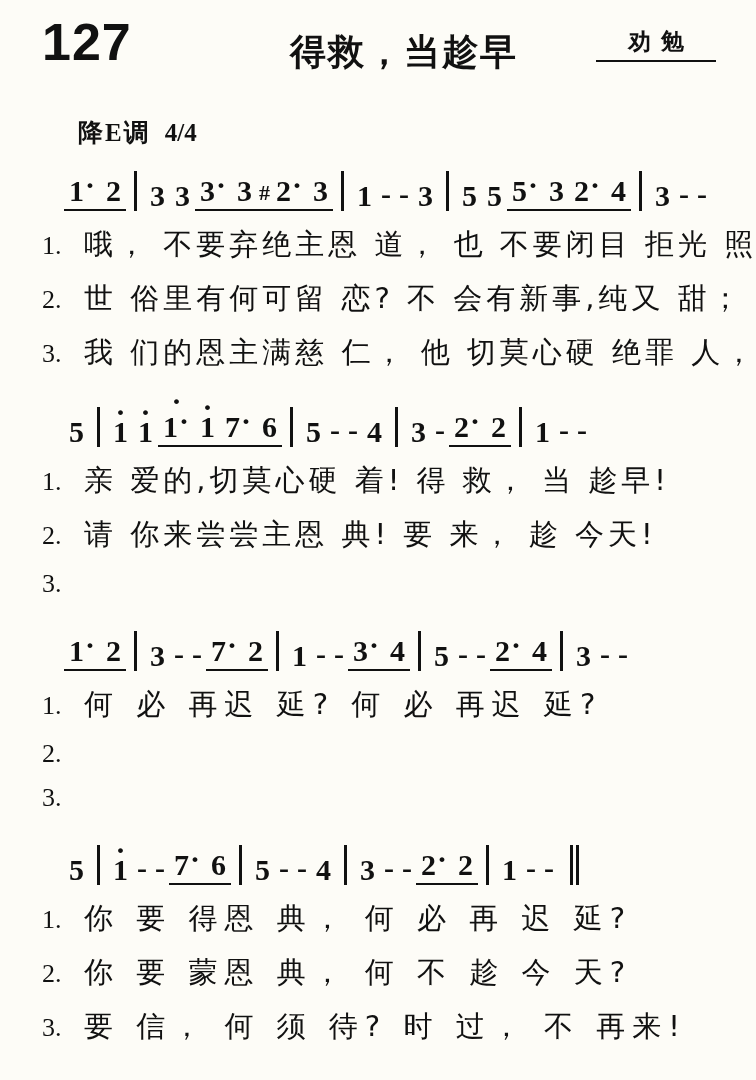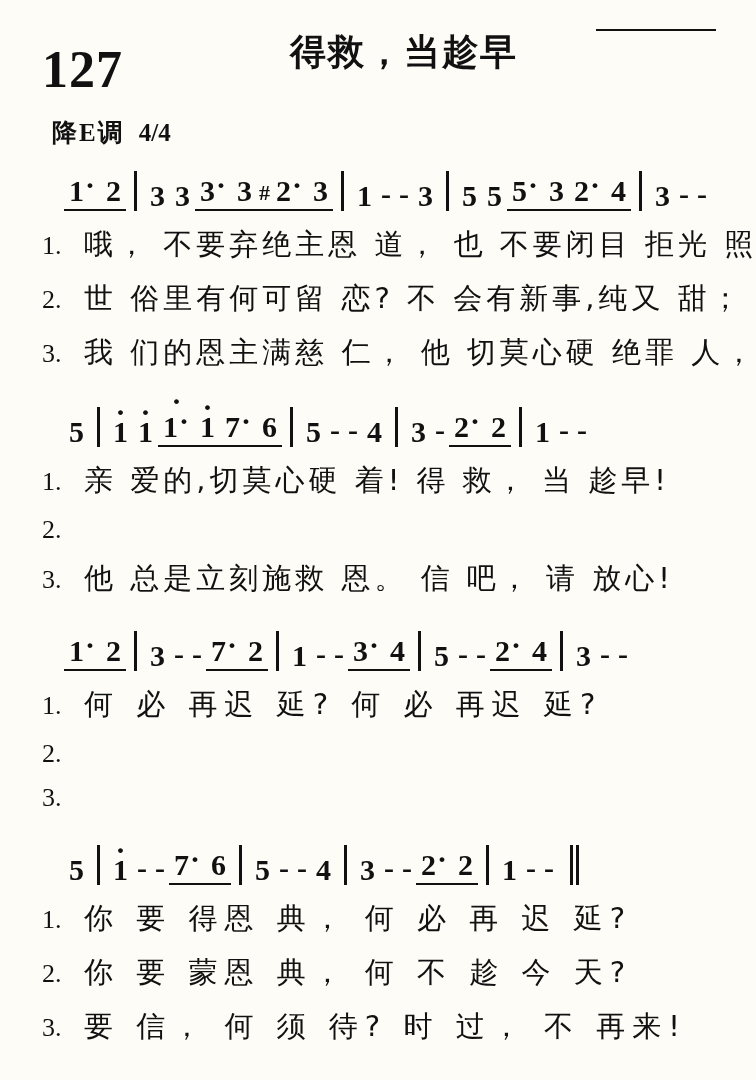--- a/index.html
+++ b/index.html
@@ -24,24 +24,24 @@
   }
 
   
   .header {
     position: relative;
     height: 110px;
   }
   .hymn-number {
     position: absolute;
     left: 42px;
-    top: 40px;
+    top: 12px;
     font-size: 52px;
     font-weight: bold;
-    font-family: Liberation Serif, serif;
+    font-family: Liberation Sans, sans-serif;
     letter-spacing: 1px;
   }
   .hymn-title {
     position: absolute;
     left: 8px;
     right: 0;
     top: 28px;
     text-align: center;
     font-size: 36px;
     font-weight: bold;
@@ -67,21 +67,21 @@
     border-bottom: 2px solid #111;
     margin: 3px 0 4px 0;
   }
   .category .cat-line2 {
     font-size: 23px;
     letter-spacing: 3px;
     padding-left: 3px;
   }
 
   .key-line {
-    margin: 6px 0 0 52px;
+    margin: 6px 0 0 78px;
     font-size: 25px;
     font-weight: bold;
     font-family: "Liberation Serif", serif;
     letter-spacing: 2px;
   }
   .key-line .meter {
     font-family: "Liberation Serif", serif;
     letter-spacing: 0px;
     margin-left: 14px;
   }
@@ -195,20 +195,21 @@
 </style>
 </head>
 <body>
 
 <div class="page">
 
   <div class="header">
     <div class="hymn-number">127</div>
     <div class="hymn-title">得救，当趁早</div>
     <div class="category">
+      <div class="cat-line1">劝勉</div>
       <div class="cat-rule"></div>
     </div>
   </div>
 
   <div class="key-line">
     <span>降E调</span><span class="meter">4/4</span>
   </div>
 
   <div class="system sys1">
     <div class="notes">
@@ -308,24 +309,24 @@
           <span class="dash">-</span>
       </div>
     </div>
     <div class="lyrics">
       <div class="lyric-row">
         <span class="verse-num">1.</span>
         <span class="lyric-text sp1">亲 爱的,切莫心硬 着! 得 救， 当 趁早!</span>
       </div>
       <div class="lyric-row">
         <span class="verse-num">2.</span>
+        <span class="lyric-text sp1">请 你来尝尝主恩 典! 要 来， 趁 今天!</span>
       </div>
       <div class="lyric-row">
         <span class="verse-num">3.</span>
-        <span class="lyric-text sp1">他 总是立刻施救 恩。 信 吧， 请 放心!</span>
       </div>
     </div>
   </div>
 
   <div class="system sys3">
     <div class="notes">
       <div class="measure">
         <span class="grp">
             <span class="n dot-after">1</span>
             <span class="n">2</span>

